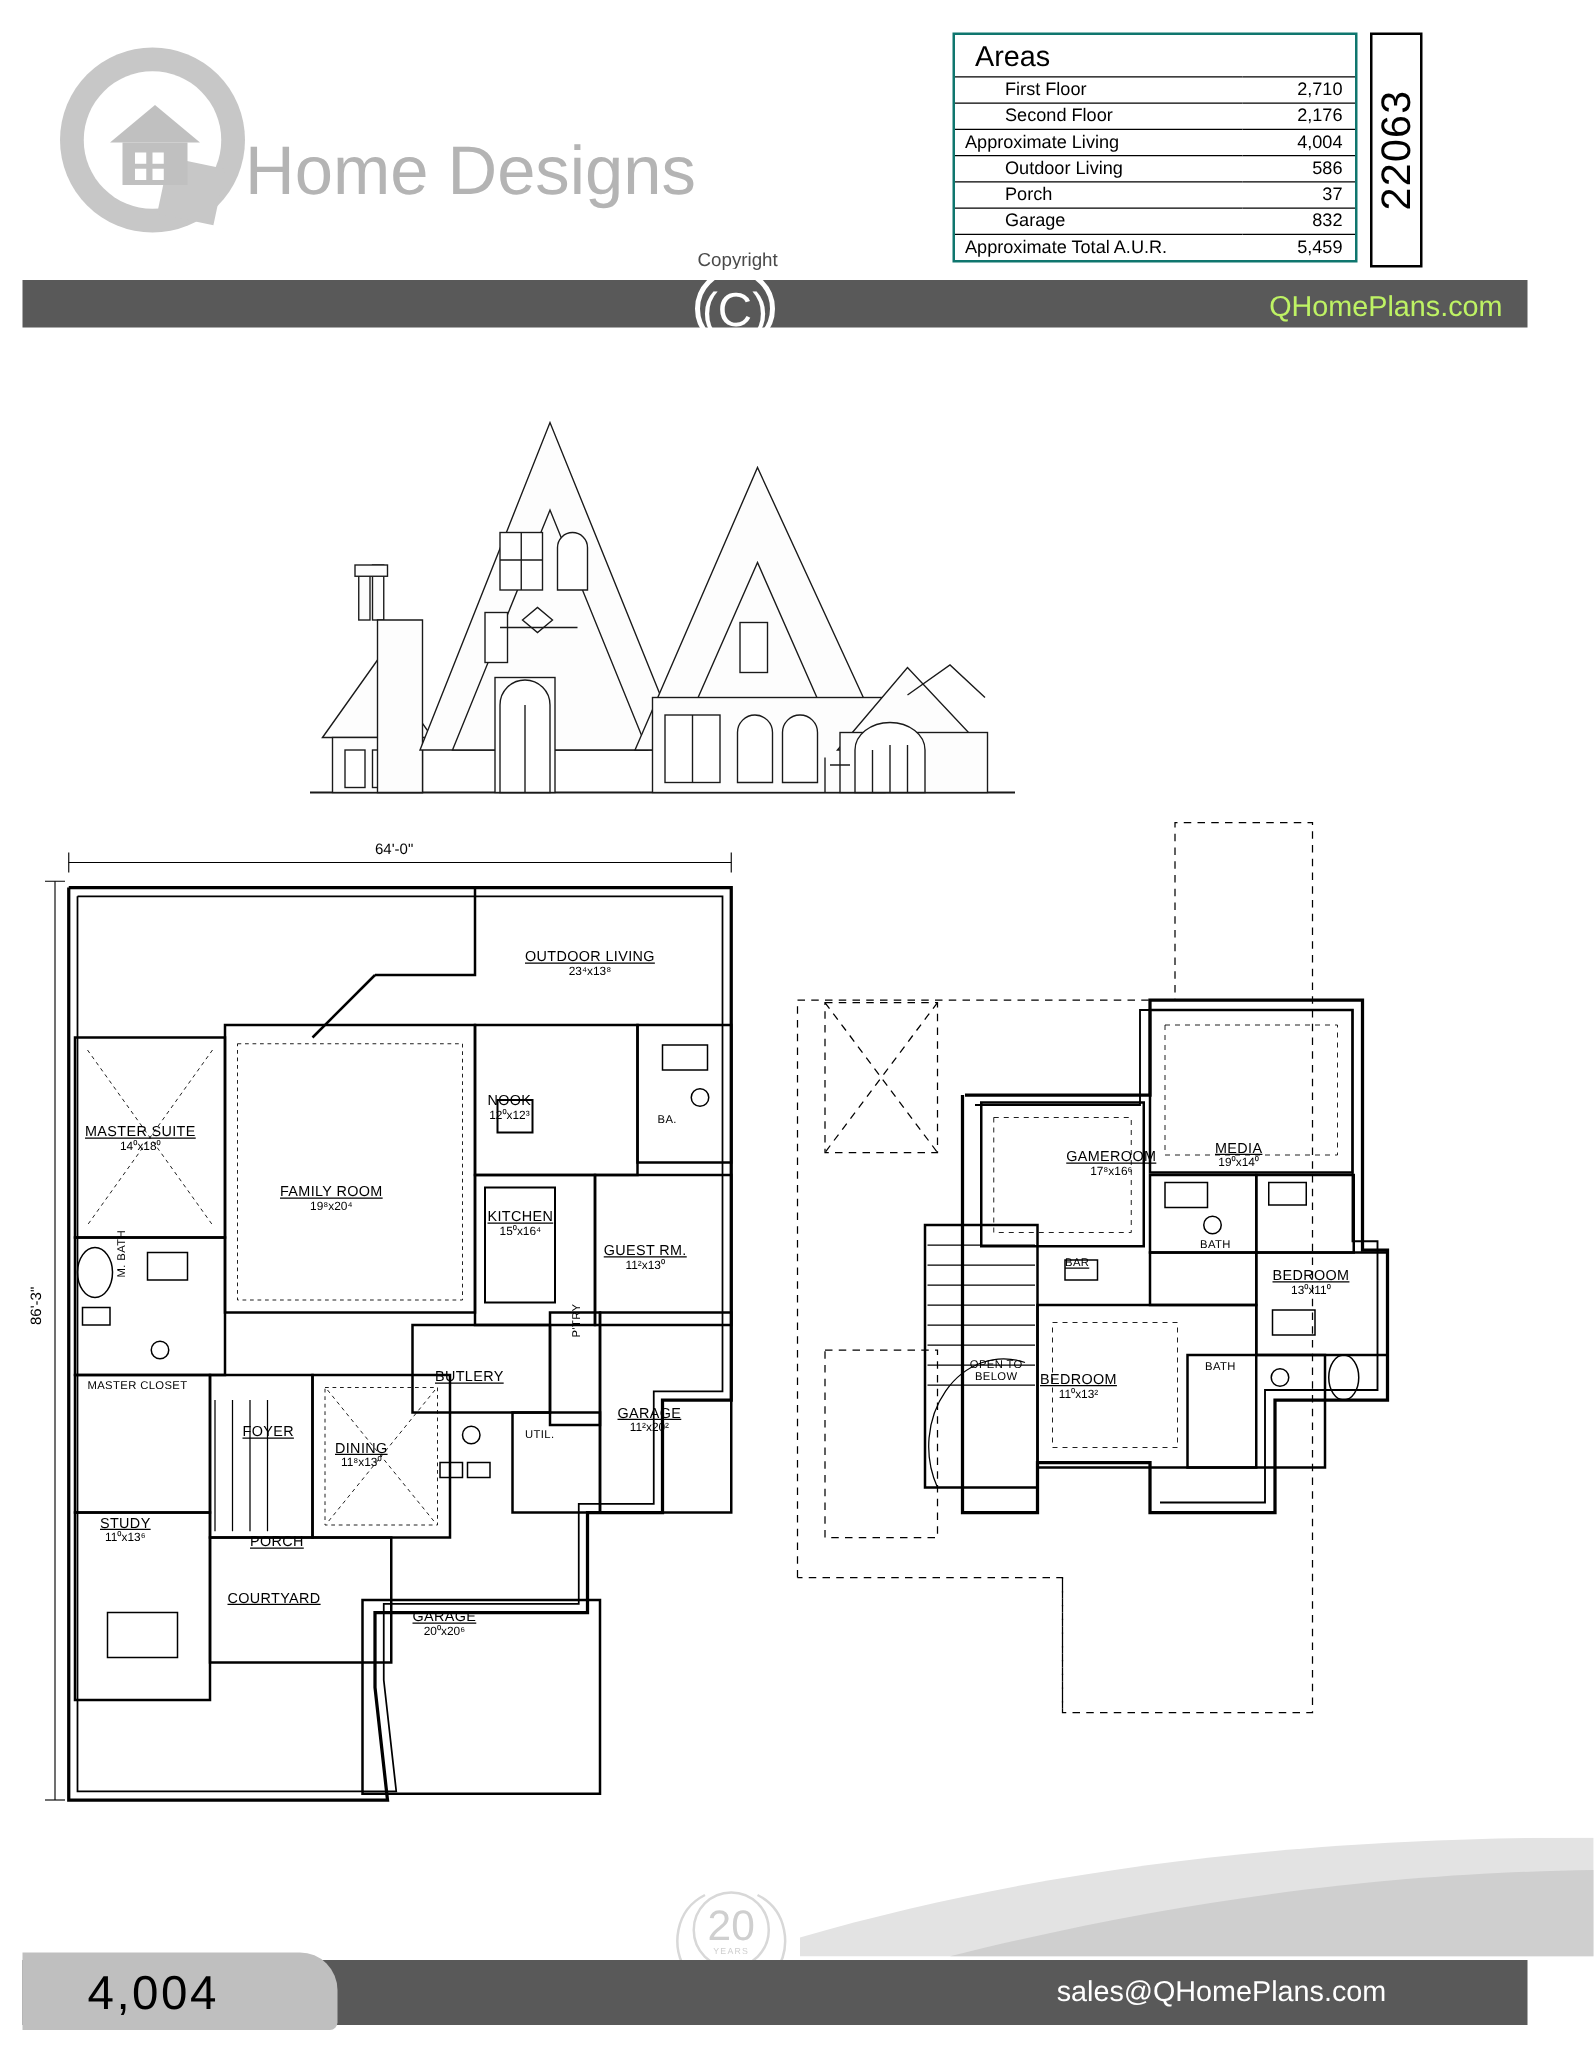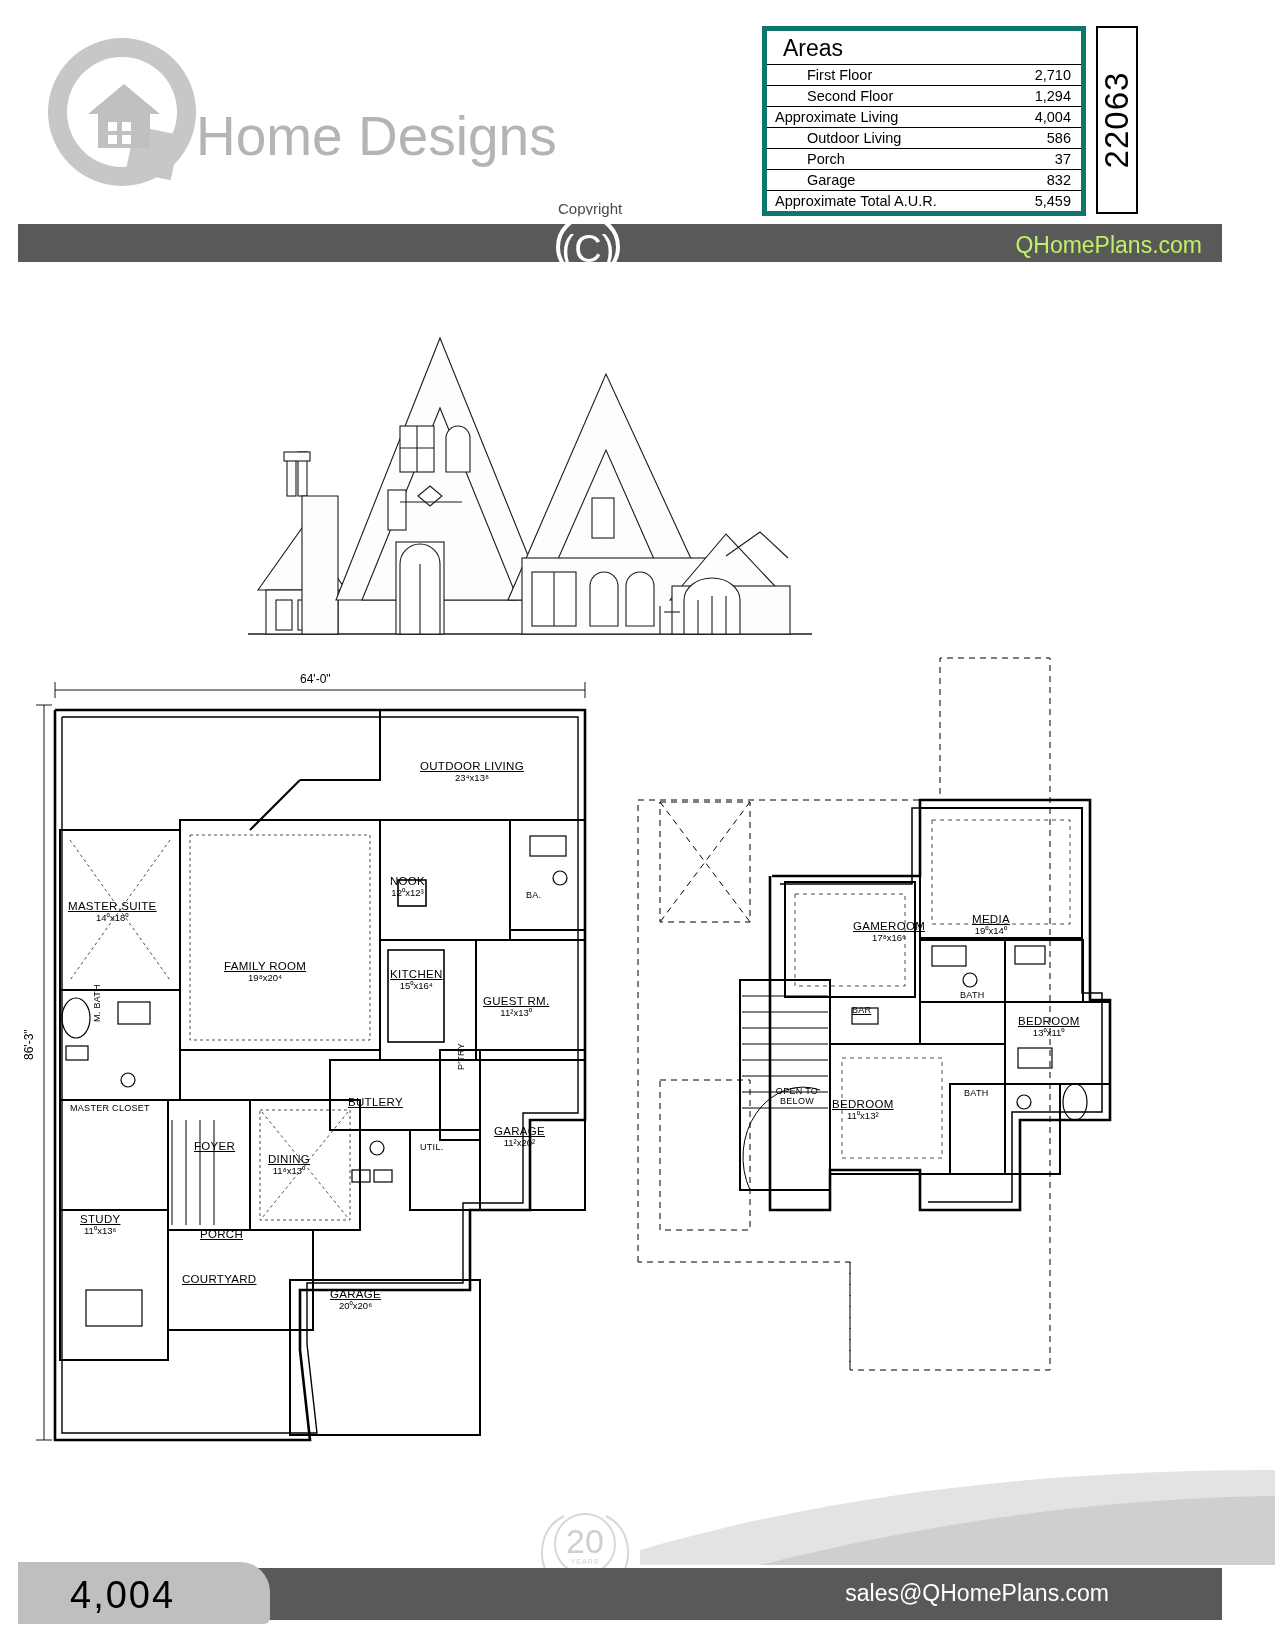--- a/index.html
+++ b/index.html
@@ -74,21 +74,21 @@
     font-size: 55px;
     color: #b4b4b4;
     letter-spacing: 0px;
     white-space: nowrap;
   }
 
   #areas-box {
     position: absolute;
     left: 762px; top: 26px;
     width: 324px;
-    border: 5px solid #0f766e;
+    border: 2px solid #0f766e;
     background: #fff;
     box-sizing: border-box;
   }
   #areas-box .areas-title {
     font-size: 23px;
     padding: 4px 0 2px 16px;
   }
   #areas-box table {
     width: 100%;
     border-collapse: collapse;
@@ -276,21 +276,21 @@
   <div id="areas-box">
     <div class="areas-title">Areas</div>
     <table>
       <tbody>
         <tr class="indent">
           <td class="label">First Floor</td>
           <td class="val">2,710</td>
         </tr>
         <tr class="indent">
           <td class="label">Second Floor</td>
-          <td class="val">1,294</td>
+          <td class="val">2,176</td>
         </tr>
         <tr>
           <td class="label">Approximate Living</td>
           <td class="val">4,004</td>
         </tr>
         <tr class="indent">
           <td class="label">Outdoor Living</td>
           <td class="val">586</td>
         </tr>
         <tr class="indent">
@@ -481,21 +481,21 @@
       <div class="nm">NOOK</div>
       <div class="sz">12⁰x12³</div>
     </div>
     <div class="room small" style="left:526px;top:240px;">
       <div class="nm">BA.</div>
     </div>
     <div class="room u" style="left:68px;top:250px;">
       <div class="nm">MASTER SUITE</div>
       <div class="sz">14⁰x18⁰</div>
     </div>
-    <div class="room u" style="left:224px;top:298px;margin-top:12px;">
+    <div class="room u" style="left:224px;top:298px;">
       <div class="nm">FAMILY ROOM</div>
       <div class="sz">19⁸x20⁴</div>
     </div>
     <div class="room u" style="left:390px;top:318px;">
       <div class="nm">KITCHEN</div>
       <div class="sz">15⁰x16⁴</div>
     </div>
     <div class="room u" style="left:483px;top:345px;">
       <div class="nm">GUEST RM.</div>
       <div class="sz">11²x13⁰</div>

